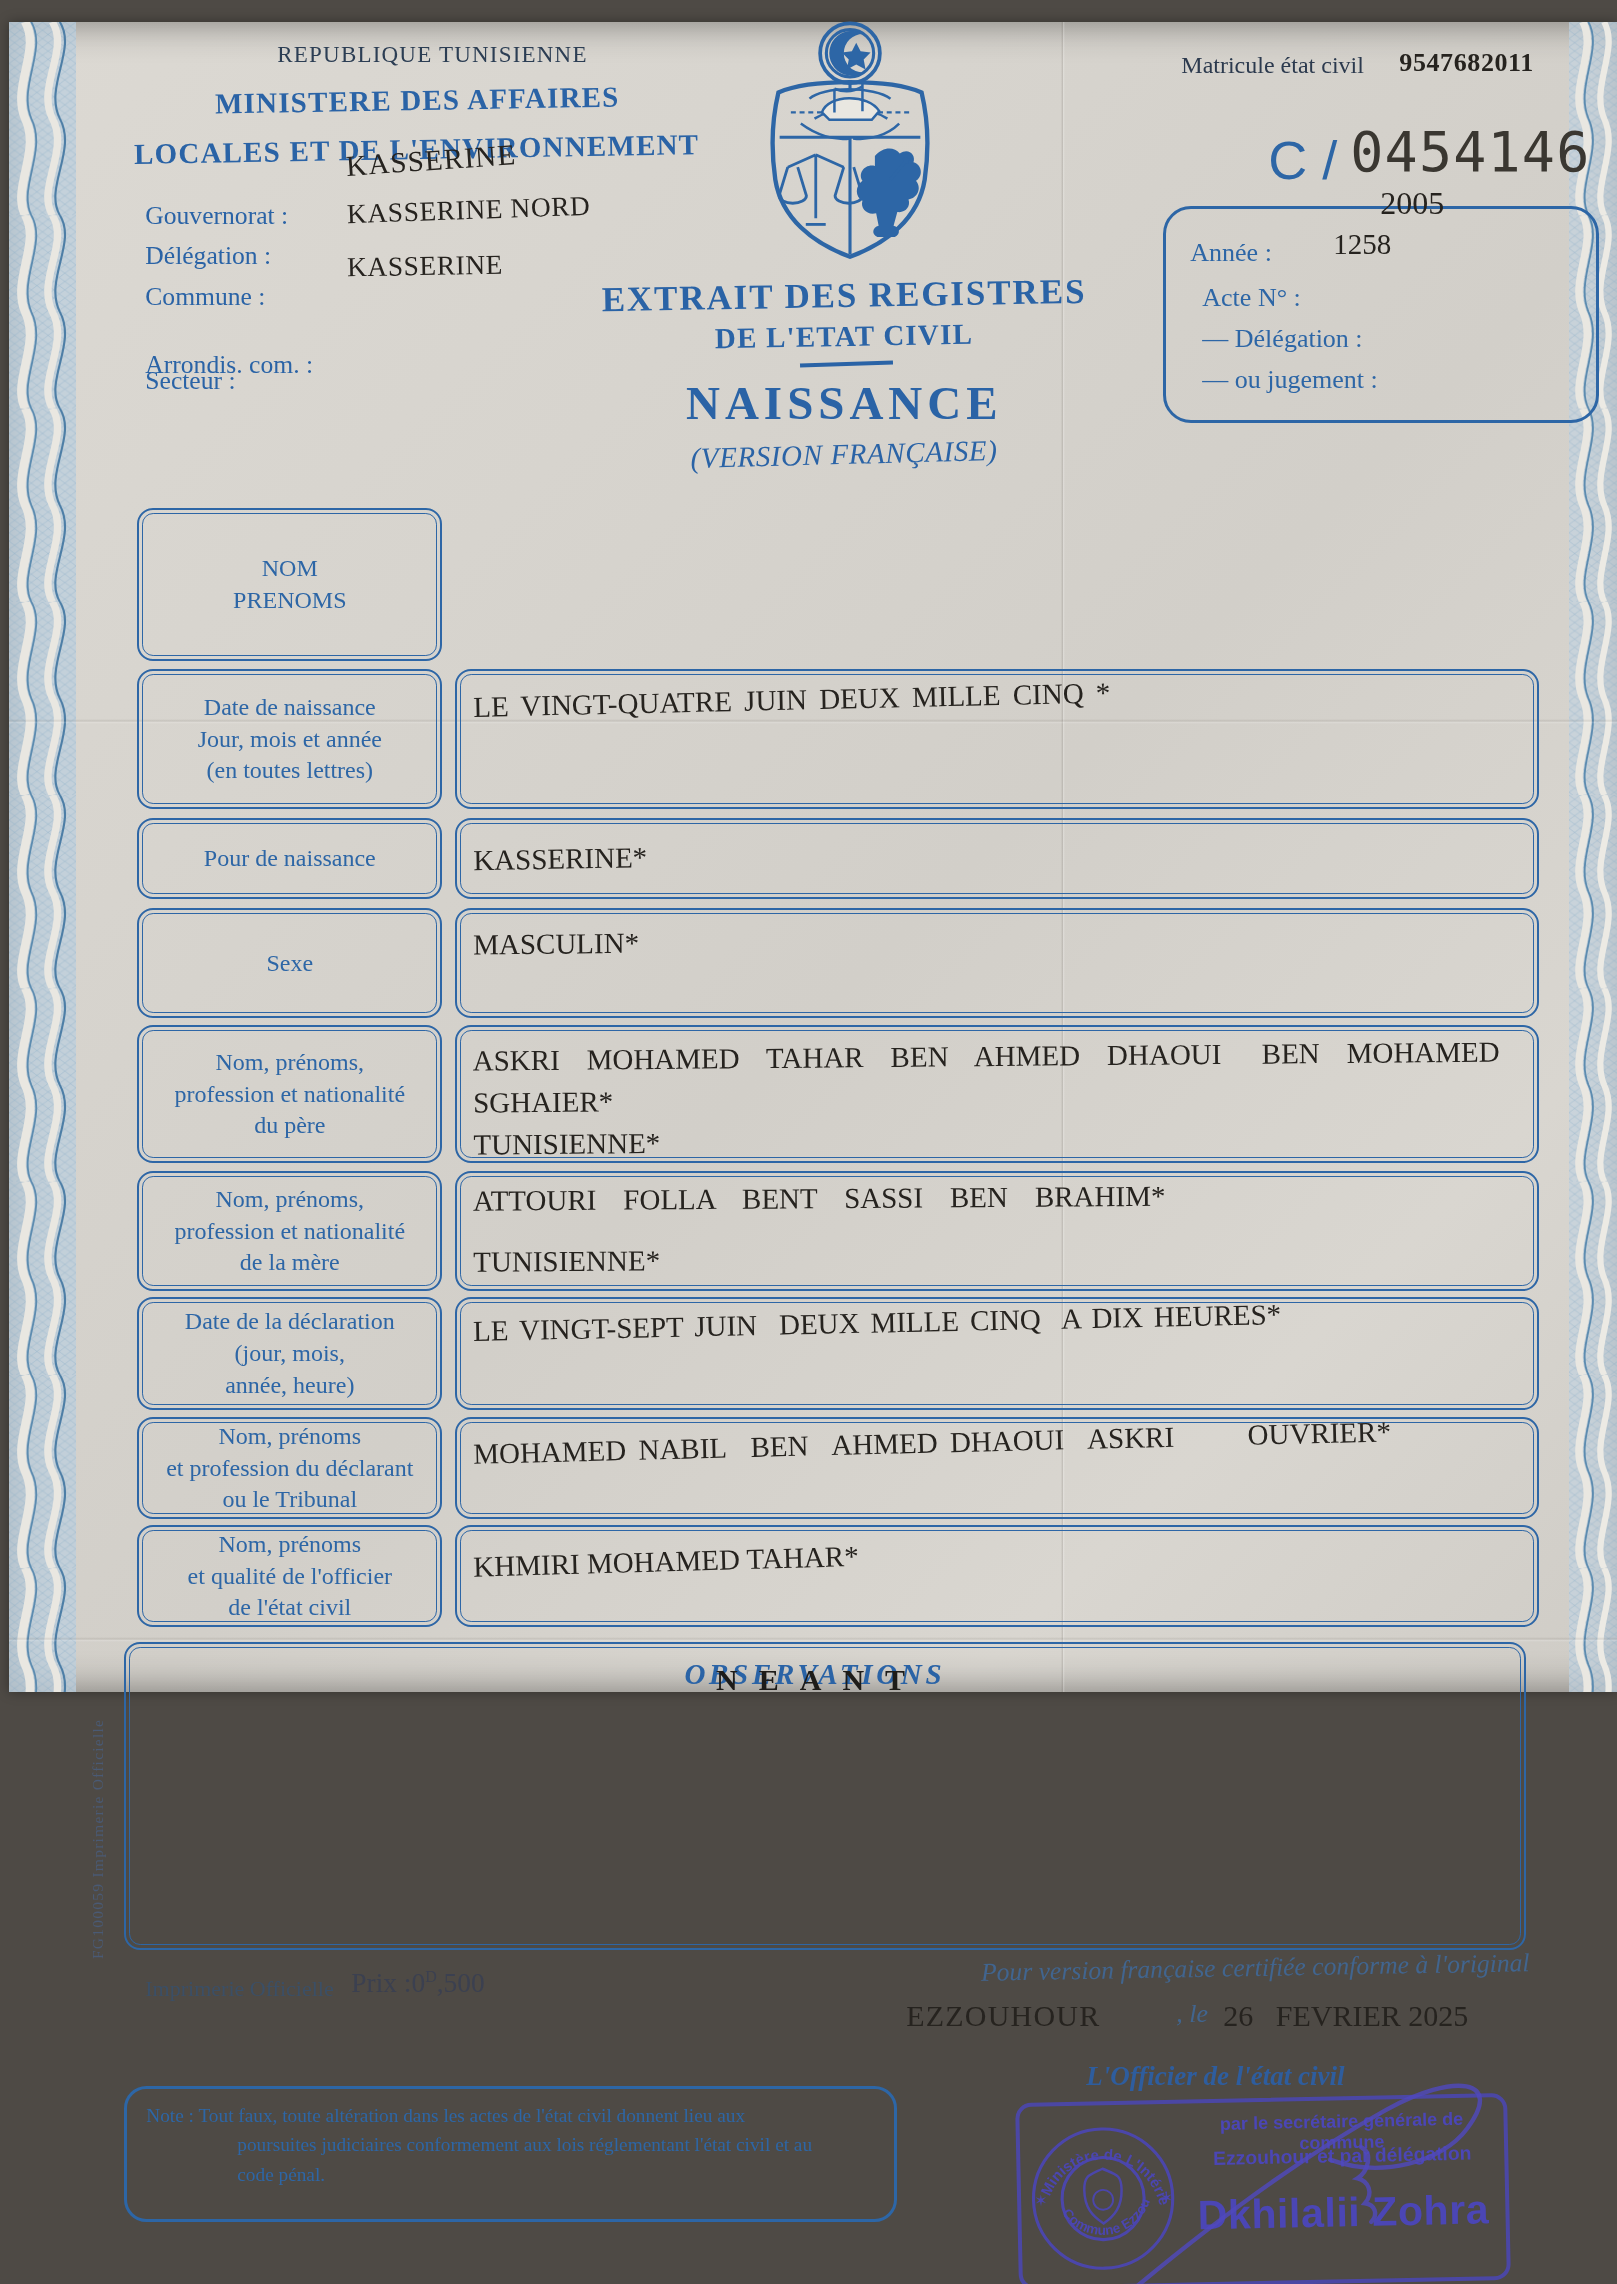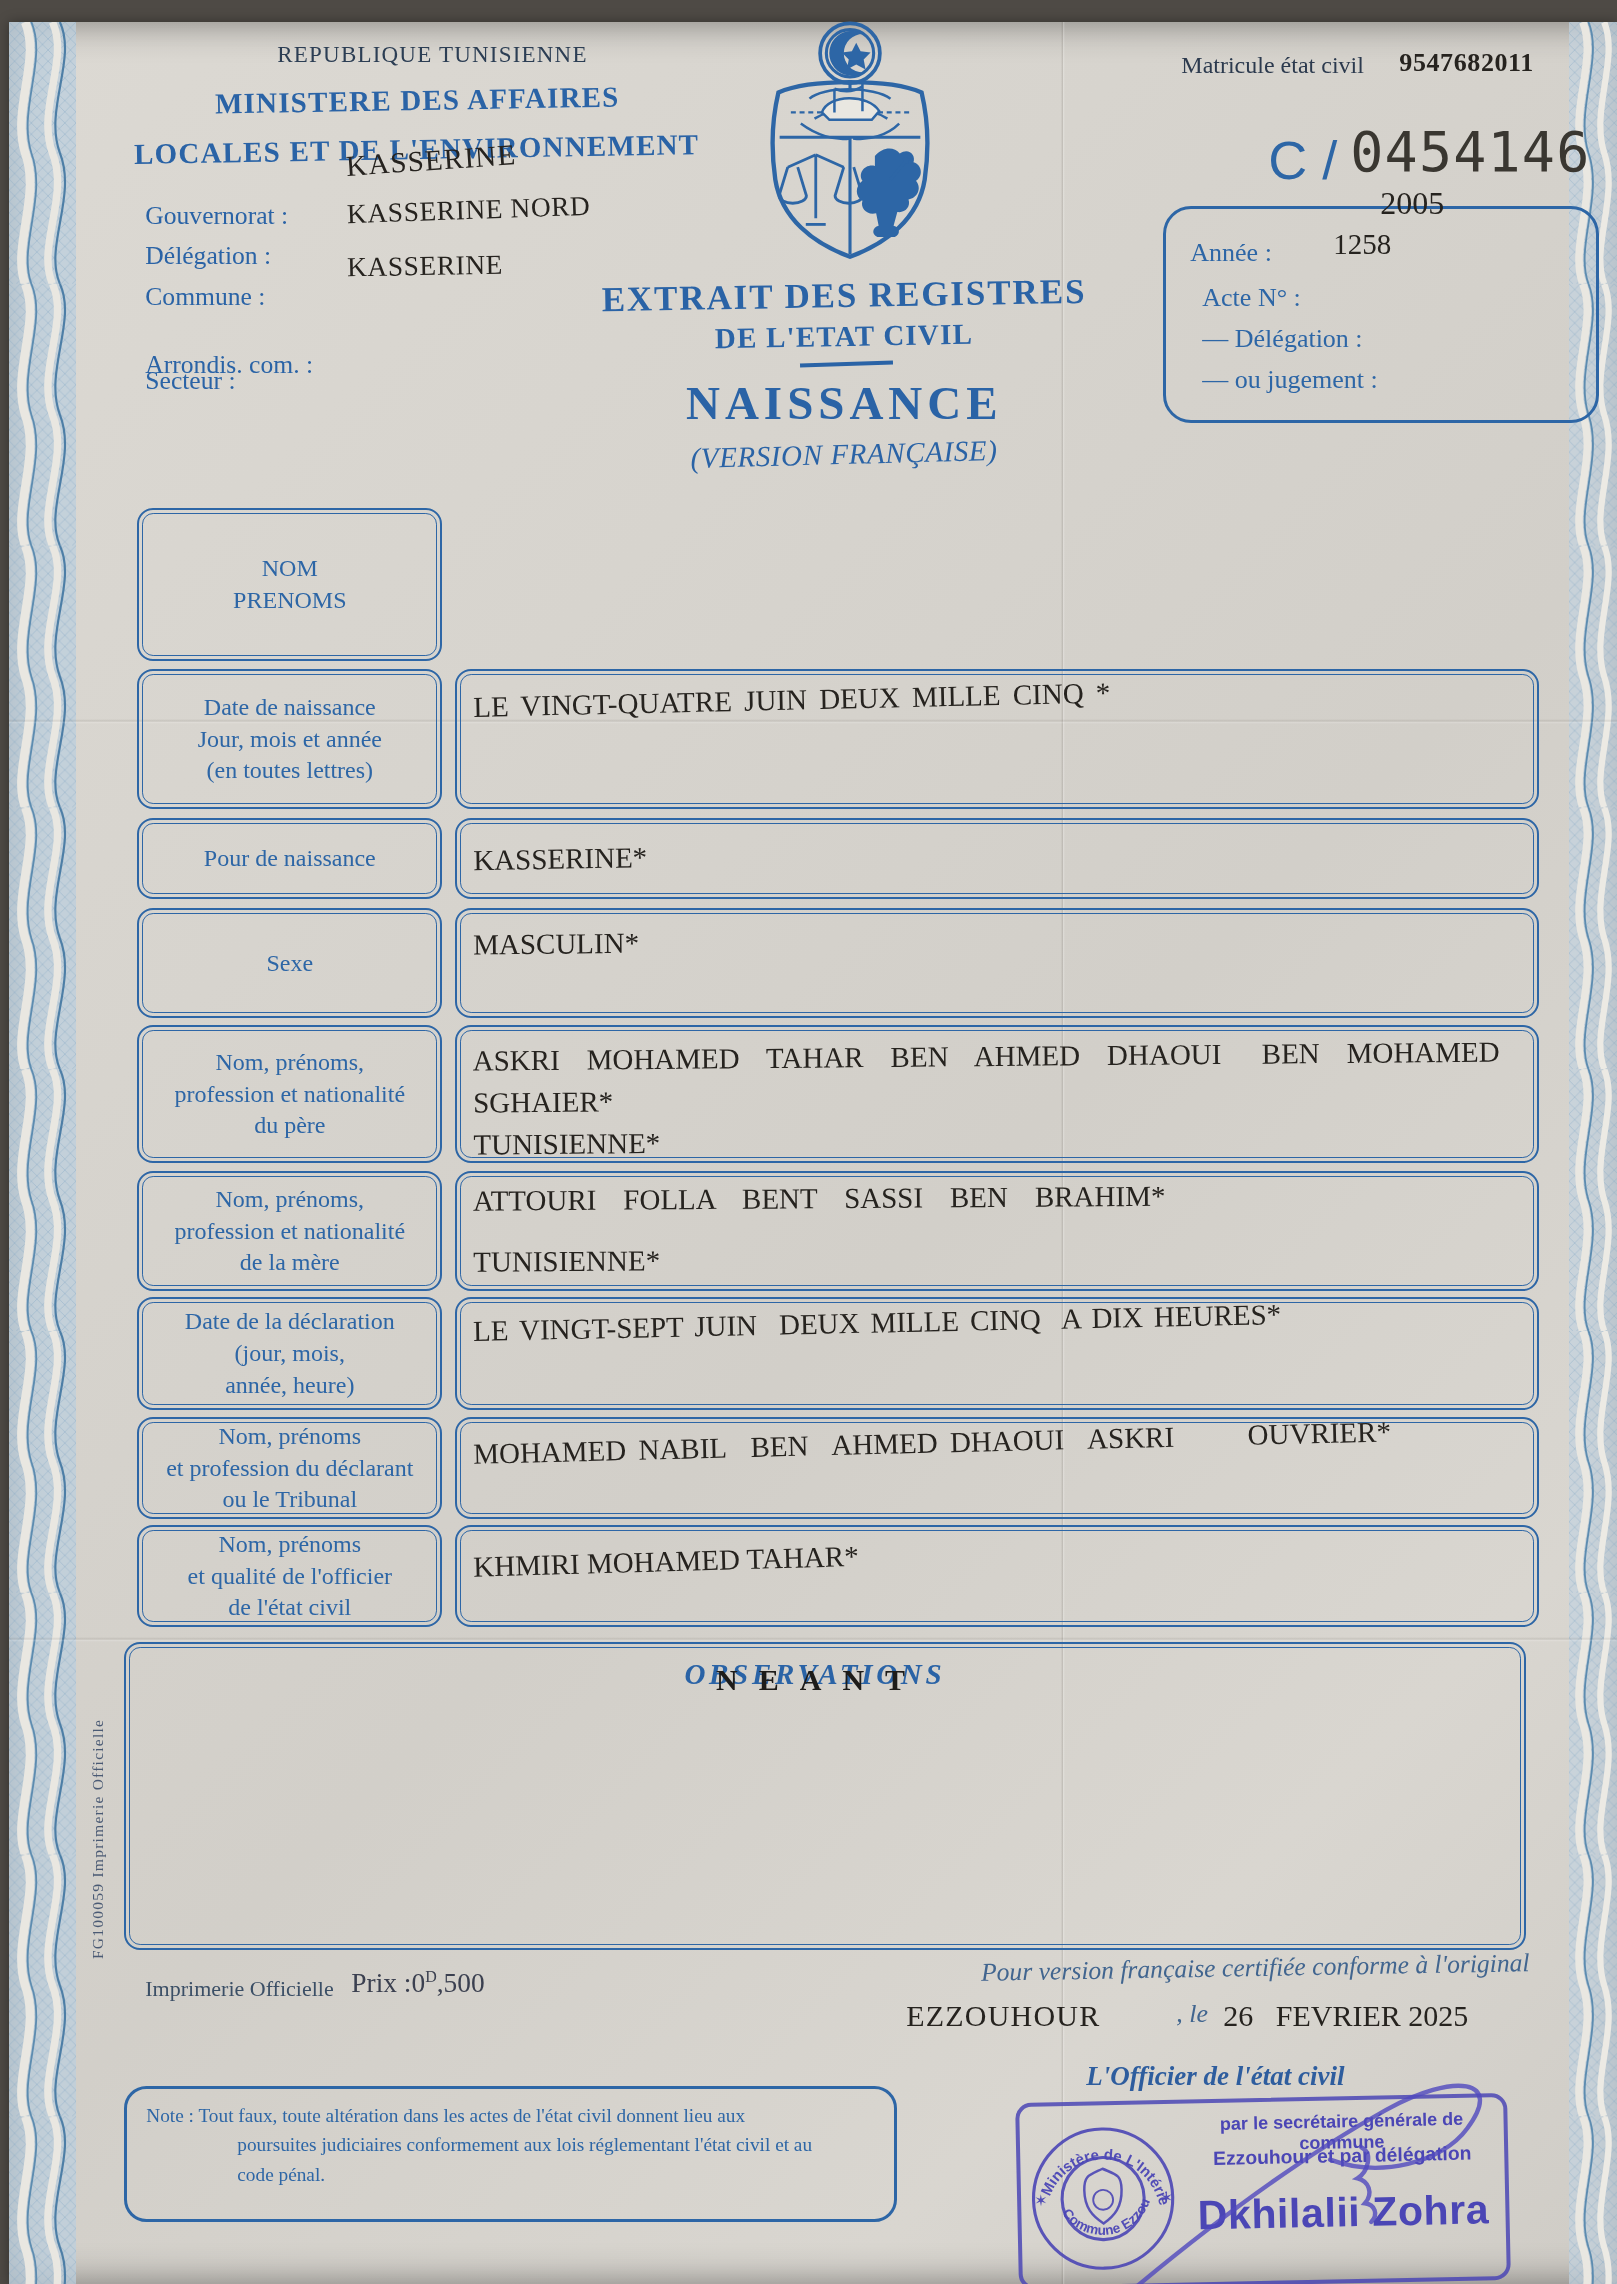--- a/index.html
+++ b/index.html
@@ -13,21 +13,21 @@
   *{margin:0;padding:0;box-sizing:border-box;}
   html,body{width:1618px;height:2284px;}
   body{
     background:#4e4a45;
     font-family:"Liberation Serif", serif;
     overflow:hidden;
     position:relative;
   }
   .abs{position:absolute;}
   #paper{
-    position:absolute;left:9.3px;top:22.4px;width:1608px;height:2262px;
+    position:absolute;left:9.3px;top:22.4px;width:1608px;height:1670px;
     background:linear-gradient(135deg,#dcd9d3 0%,#d7d4ce 30%,#d2cfc9 55%,#d9d6d0 80%,#cfccc6 100%);
     box-shadow:0 0 37px rgba(0,0,0,.45) inset, 0 0 11.2px rgba(0,0,0,.35);
   }
   .crease-v{position:absolute;top:0;bottom:0;width:3.7px;
     background:linear-gradient(to right,rgba(70,64,55,0) 0%,rgba(70,64,55,.16) 35%,rgba(255,255,255,.22) 60%,rgba(70,64,55,0) 100%);}
   .crease-h{position:absolute;left:0;right:0;height:5px;
     background:linear-gradient(to bottom,rgba(70,64,55,0) 0%,rgba(70,64,55,.12) 40%,rgba(255,255,255,.18) 65%,rgba(70,64,55,0) 100%);}
   .edge-band{position:absolute;top:0;height:100%;}
   
   .hdr-navy{color:var(--navy);font-size:23px;letter-spacing:1.2px;}

